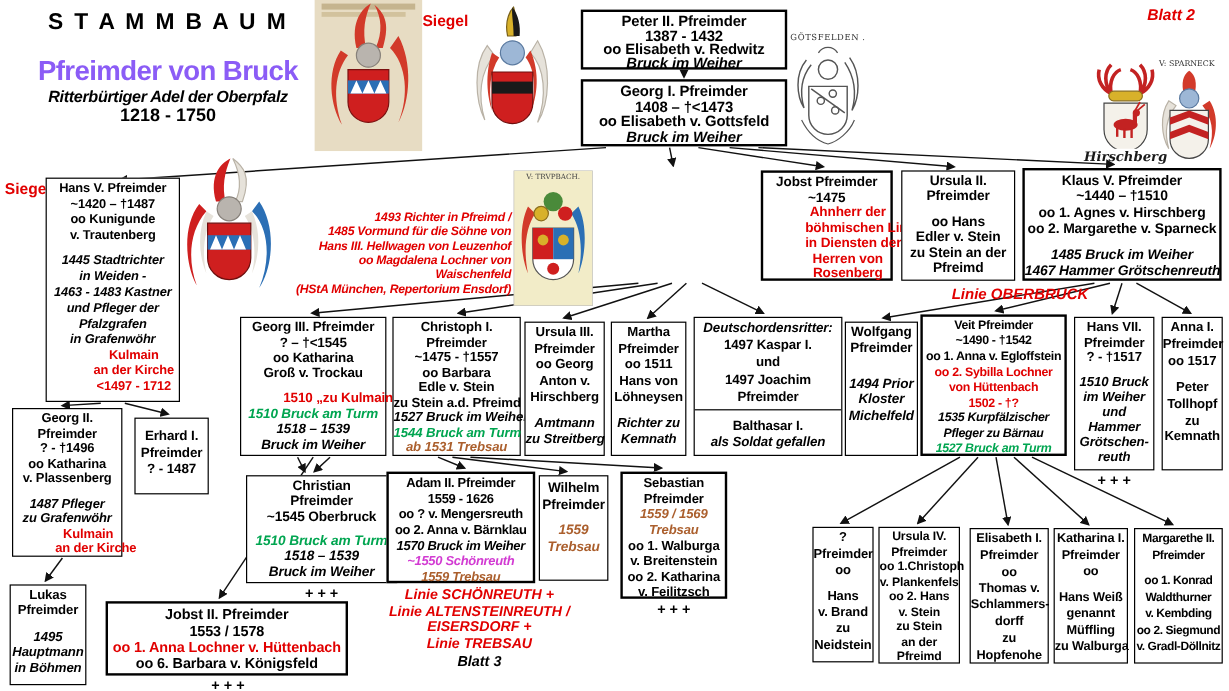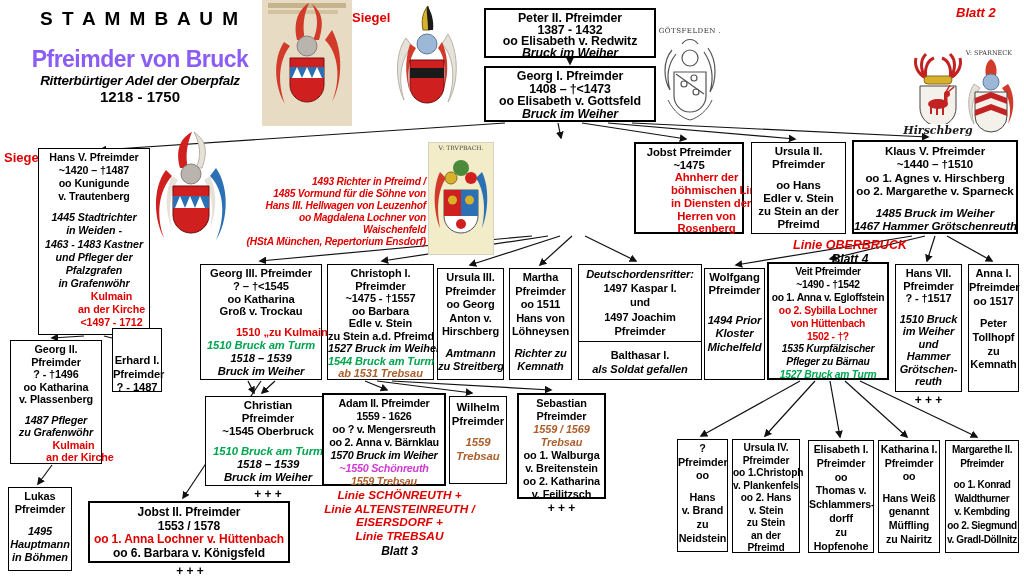--- a/index.html
+++ b/index.html
@@ -36,21 +36,21 @@
   #b-christoph1{left:327px;top:264px;width:107px;height:116px;font-size:11px;line-height:12.5px;}
   #b-ursula3{left:437px;top:268px;width:67px;height:112px;font-size:11px;line-height:13.5px;}
   #b-martha{left:509px;top:268px;width:63px;height:112px;font-size:11px;line-height:13.5px;}
   #b-deutschorden{left:578px;top:264px;width:124px;height:116px;font-size:11.1px;line-height:14.2px;}
   #b-wolfgang{left:704px;top:268px;width:61px;height:112px;font-size:11.3px;line-height:13.4px;}
   #b-veit{left:767px;top:262px;width:122px;height:118px;font-size:10.3px;line-height:12.9px;}
   #b-veit .ln{letter-spacing:-0.25px;}
   #b-hans7{left:895px;top:264px;width:67px;height:128px;font-size:11px;line-height:12.5px;}
   #b-anna1{left:968px;top:264px;width:51px;height:128px;font-size:11px;line-height:13.9px;}
   #b-georg2{left:10px;top:340px;width:92px;height:124px;font-size:10.8px;line-height:12.5px;}
-  #b-erhard1{left:112px;top:328px;width:50px;height:64px;font-size:11.2px;line-height:13.5px;padding-top:25px;}
+  #b-erhard1{left:112px;top:348px;width:62px;height:64px;font-size:11.2px;line-height:13.5px;padding-top:9px;}
   #b-lukas{left:8px;top:487px;width:64px;height:84px;font-size:11px;line-height:13.3px;}
   #b-christian{left:205px;top:396px;width:126px;height:90px;font-size:11.4px;line-height:12.8px;}
   #b-adam2{left:322px;top:393px;width:124px;height:93px;font-size:10.8px;line-height:13px;}
   #b-adam2 .ln{letter-spacing:-0.25px;}
   #b-wilhelm{left:449px;top:396px;width:58px;height:88px;font-size:11.4px;line-height:13.5px;padding-top:4px;}
   #b-sebastian{left:517px;top:393px;width:89px;height:106px;font-size:10.9px;line-height:13px;}
   #b-qmark{left:677px;top:439px;width:51px;height:113px;font-size:10.8px;line-height:13.6px;}
   #b-ursula4{left:732px;top:439px;width:68px;height:114px;font-size:10.2px;line-height:12.5px;}
   #b-elisabeth1{left:808px;top:440px;width:66px;height:113px;font-size:10.6px;line-height:13.8px;}
   #b-katharina1{left:878px;top:440px;width:62px;height:113px;font-size:10.6px;line-height:13.6px;}
@@ -151,21 +151,20 @@
   <div id="note-adam1" class="lbl">
       <div>1493 Richter in Pfreimd /</div>
       <div>1485 Vormund für die Söhne von</div>
       <div>Hans III. Hellwagen von Leuzenhof</div>
       <div>oo Magdalena Lochner von Waischenfeld</div>
       <div>(HStA München, Repertorium Ensdorf)</div>
     </div>
 
   <div id="oberbruck" class="lbl">
     <div class="l1">Linie OBERBRUCK</div>
-    <div class="l2">Blatt 4</div>
   </div>
   <div id="schoenreuth" class="lbl">
       <div>Linie SCHÖNREUTH  +</div>
       <div>Linie ALTENSTEINREUTH  /</div>
       <div>EISERSDORF  +</div>
       <div>Linie TREBSAU</div>
     </div>
   <div id="blatt3" class="lbl">Blatt 3</div>
 
   <div id="plus-christian" class="plus">+ + +</div>
@@ -516,21 +515,21 @@
       <div class="ln ">Hopfenohe</div>
     </div>
   <div class="box" id="b-katharina1">
       <div class="ln ">Katharina I.</div>
       <div class="ln ">Pfreimder</div>
       <div class="ln ">oo</div>
       <div class="ln gap"></div>
       <div class="ln ">Hans Weiß</div>
       <div class="ln ">genannt</div>
       <div class="ln ">Müffling</div>
-      <div class="ln ">zu Nairitz</div>
+      <div class="ln ">zu Walburga</div>
     </div>
   <div class="box" id="b-margarethe2">
       <div class="ln ">Margarethe II.</div>
       <div class="ln ">Pfreimder</div>
       <div class="ln gap"></div>
       <div class="ln ">oo 1. Konrad</div>
       <div class="ln ">Waldthurner</div>
       <div class="ln ">v. Kembding</div>
       <div class="ln ">oo 2. Siegmund</div>
       <div class="ln ">v. Gradl-Döllnitz</div>

